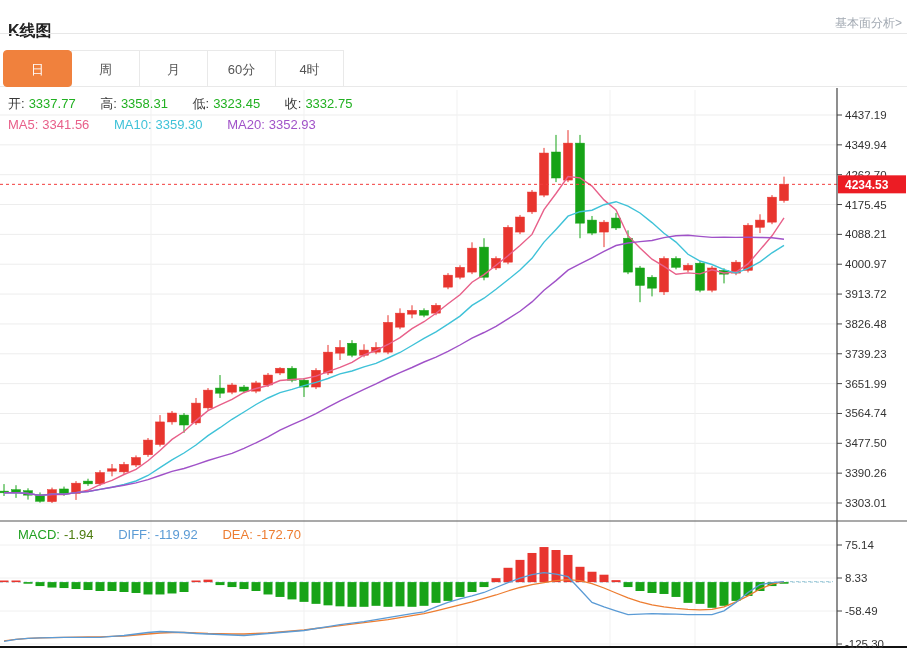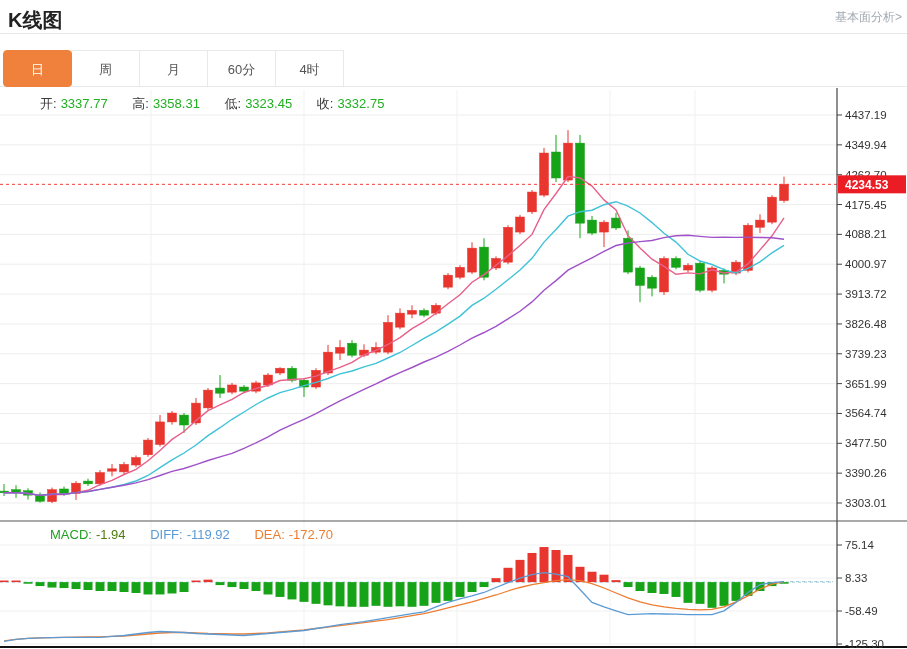--- a/index.html
+++ b/index.html
@@ -1,29 +1,29 @@
 <!DOCTYPE html>
 <html><head>
 <meta charset="utf-8">
 <style>
   html,body{margin:0;padding:0;background:#fff;}
   .stage{position:relative;width:907px;height:649px;background:#fff;overflow:hidden;
          font-family:"Liberation Sans",sans-serif;}
   
-  .hdr-title{position:absolute;left:8px;top:7px;font-size:20px;font-weight:bold;color:#222;}
-  .hdr-link{position:absolute;right:5px;top:9px;font-size:12px;color:#a2a9b2;cursor:pointer;text-decoration:none;}
+  .hdr-title{position:absolute;left:8px;top:21px;font-size:16px;font-weight:bold;color:#222;}
+  .hdr-link{position:absolute;right:5px;top:15px;font-size:12px;color:#a2a9b2;cursor:pointer;text-decoration:none;}
   .hdr-rule{position:absolute;left:0;top:33px;width:907px;height:1px;background:#e7e7e7;}
   
   .tabs{position:absolute;left:4px;top:50px;display:flex;}
   .tab{width:69px;height:37px;line-height:37px;text-align:center;font-size:13px;color:#555;
        background:#fff;border:1px solid #e9e9e9;margin-left:-1px;box-sizing:border-box;cursor:pointer;}
   .tab.active{background:#f0813d;border-color:#f0813d;color:#fff;border-radius:4px;position:relative;z-index:2;}
   .tabs-baseline{position:absolute;left:0;top:86px;width:907px;height:1px;background:#e9e9e9;}
   
-  .legend{position:absolute;font-size:13px;white-space:nowrap;z-index:3;margin-left:32px;}
+  .legend{position:absolute;font-size:13px;white-space:nowrap;z-index:3;}
   .legend span{margin-right:4px;}
   .lg-label{color:#3a3a3a;}
   .gap{display:inline-block;width:13px;}
   
   svg.chart{position:absolute;left:0;top:0;z-index:1;}
 </style>
 </head>
 <body>
 
 <div class="stage">
@@ -314,20 +314,25 @@
       <text x="845" y="188.82945387857305" fill="#fff" font-size="12" font-family="&quot;Liberation Sans&quot;,sans-serif" text-anchor="start" font-weight="bold">4234.53</text>
     </svg>
 
   <div class="legend" style="left:8px;top:95px;">
     <span class="lg-label">开:</span><span style="color:#21b021">3337.77</span><span class="gap"></span>
     <span class="lg-label">高:</span><span style="color:#21b021">3358.31</span><span class="gap"></span>
     <span class="lg-label">低:</span><span style="color:#21b021">3323.45</span><span class="gap"></span>
     <span class="lg-label">收:</span><span style="color:#21b021">3332.75</span>
   </div>
 
+  <div class="legend" style="left:8px;top:117px;">
+    <span style="color:#e8608a">MA5:</span><span style="color:#e8608a">3341.56</span><span class="gap"></span>
+    <span style="color:#3fc2d8">MA10:</span><span style="color:#3fc2d8">3359.30</span><span class="gap"></span>
+    <span style="color:#a052c8">MA20:</span><span style="color:#a052c8">3352.93</span>
+  </div>
 
   <div class="legend" style="left:18px;top:527px;">
     <span style="color:#21a021">MACD:</span><span style="color:#4d7c0f">-1.94</span><span class="gap"></span>
     <span style="color:#5b9bd5">DIFF:</span><span style="color:#5b9bd5">-119.92</span><span class="gap"></span>
     <span style="color:#ed7d31">DEA:</span><span style="color:#ed7d31">-172.70</span>
   </div>
 
 </div>
 
 </body></html>

